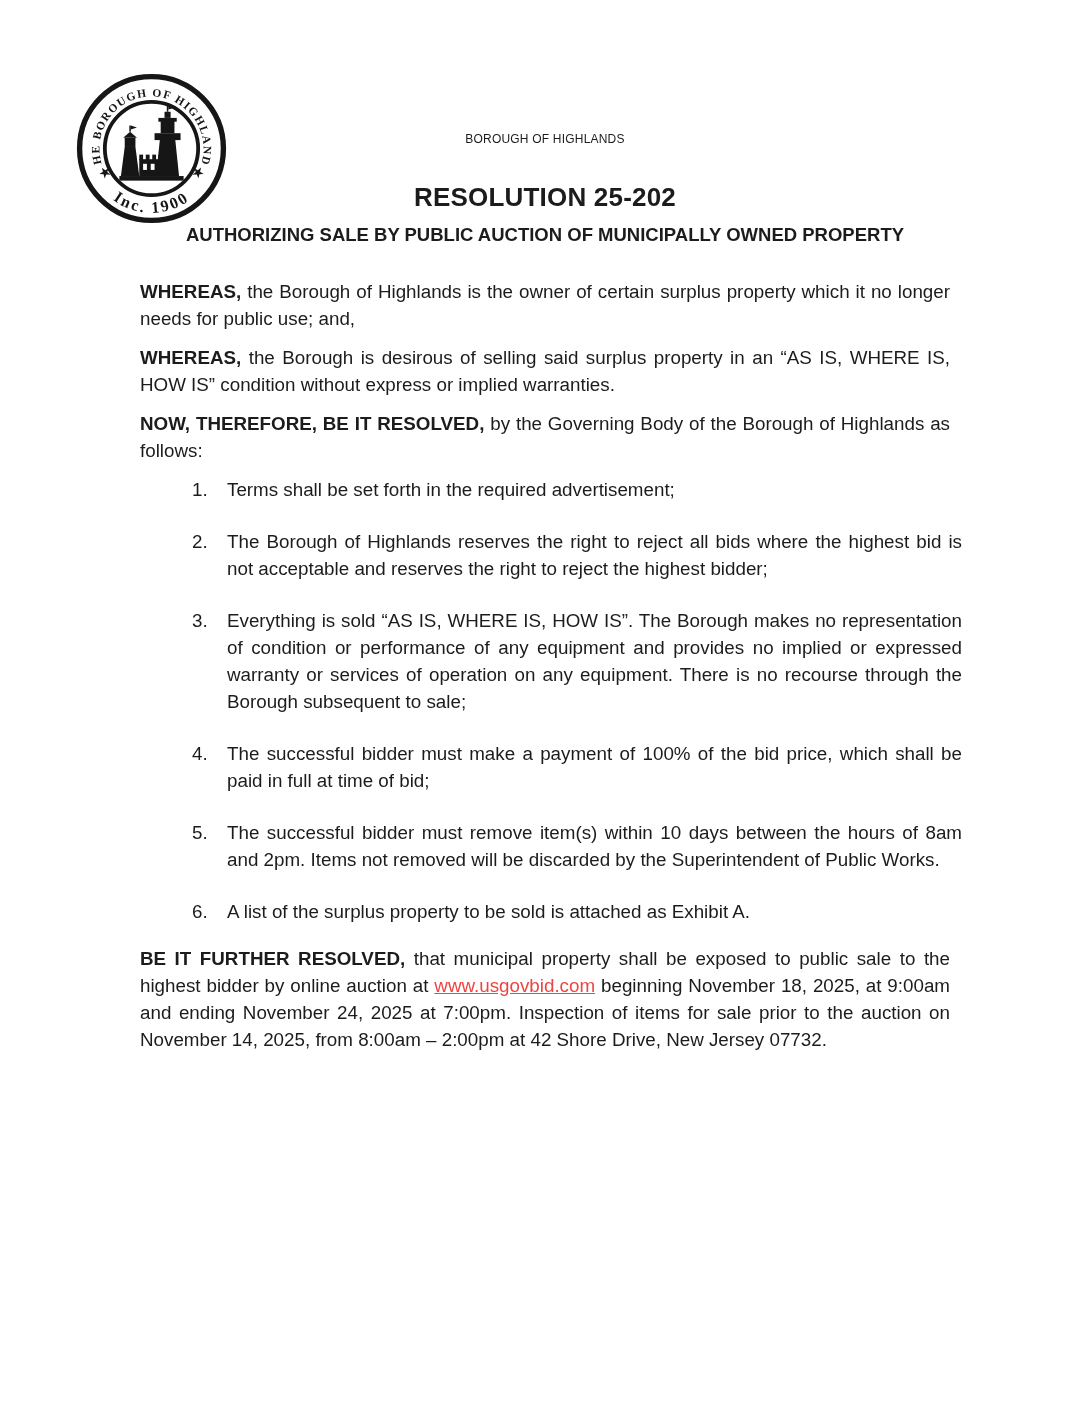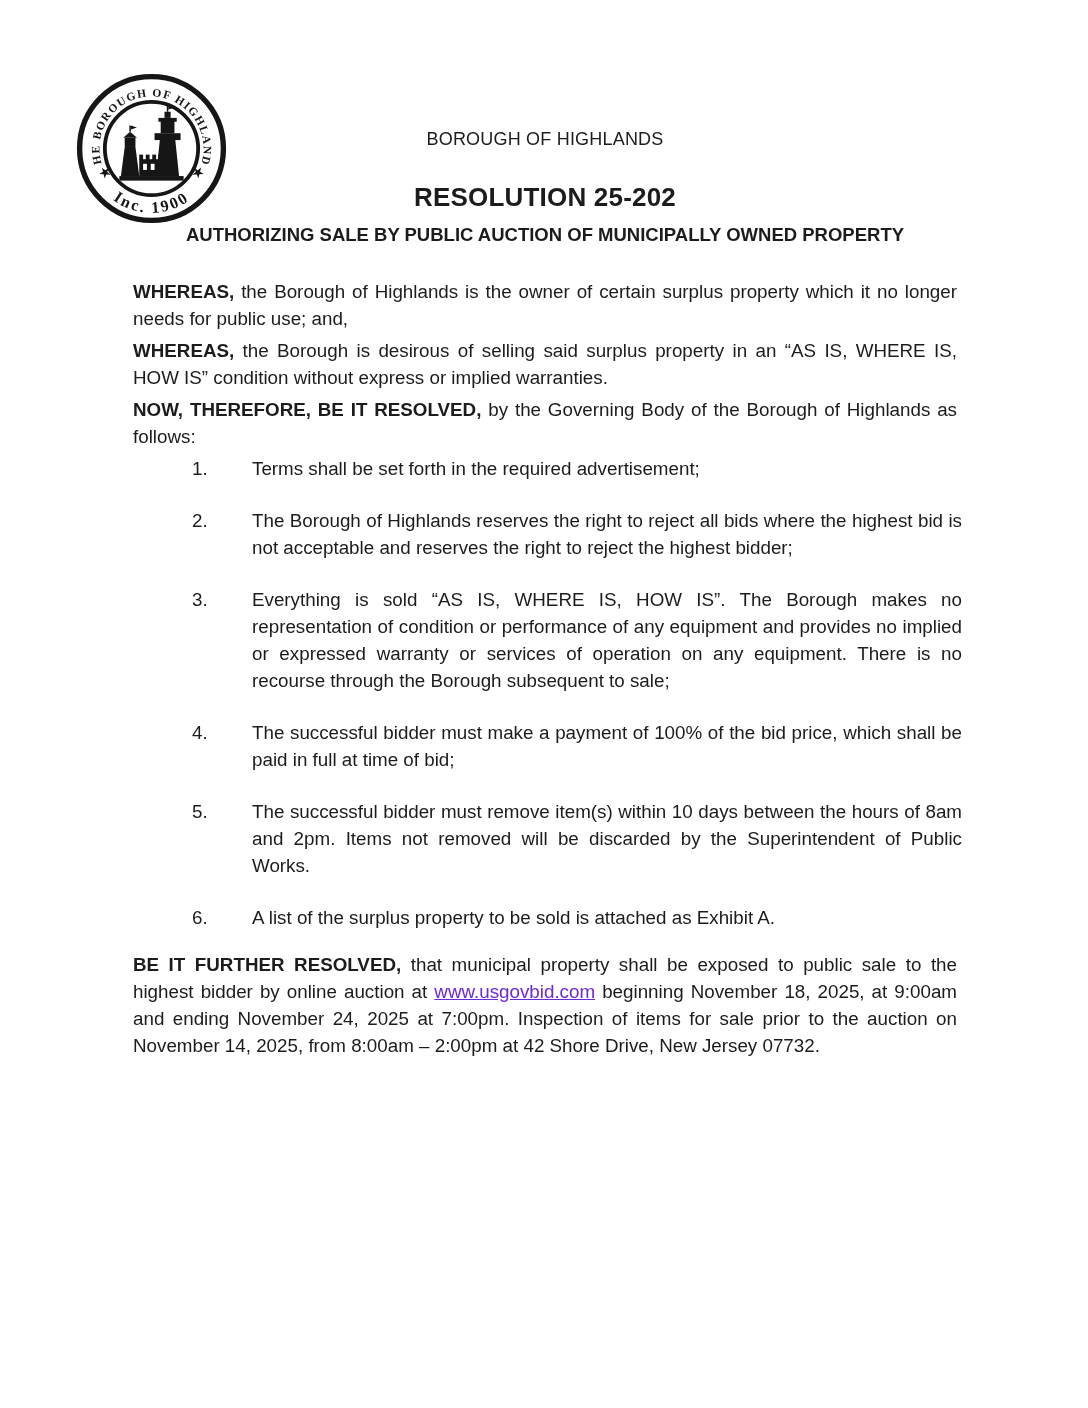--- a/index.html
+++ b/index.html
@@ -17,61 +17,60 @@
     overflow: hidden;
   }
   .seal {
     position: absolute;
     left: 75px; top: 72px;
     width: 153px; height: 153px;
   }
   .seal svg { width: 100%; height: 100%; display: block; }
   .seal text { fill: #161616; }
   .org-block { text-align: center; }
-  .org-line { font-size: 18px; line-height: 27px; letter-spacing: 0.2px; }
+  .org-line { font-size: 12px; line-height: 27px; letter-spacing: 0.2px; }
   .doc-title {
     text-align: center;
     font-size: 26px; font-weight: 700;
     line-height: 40px;
     margin-top: 24px;
     letter-spacing: 0.2px;
   }
   .doc-subtitle {
     text-align: center;
     font-size: 18.5px; font-weight: 700;
     line-height: 26px;
     margin-top: 5px;
   }
   .body-block { margin-top: 30px; }
   p.para {
     font-size: 18.8px;
     line-height: 27px;
     text-align: justify;
-    margin: 5px;
+    margin: 12px;
   }
   p.para .lead { font-weight: 700; }
   .mb26 { margin-bottom: 26px; }
   .mb21 { margin-bottom: 21px; }
   .mb20 { margin-bottom: 20px; }
   .mb0  { margin-bottom: 0; }
   .num-list { margin: 0 0 20px 64px; }
   .num-item { display: flex; margin-bottom: 25px; }
   .num-item:last-child { margin-bottom: 0; }
   .num-item .num {
     flex: 0 0 35px;
     font-size: 18.8px; line-height: 27px;
   }
   .num-item .txt {
     flex: 1;
     font-size: 18.8px; line-height: 27px;
     text-align: justify;
-    margin-left: 25px;
   }
   a.doc-link {
-    color: #6d28d9;
+    color: #ef4444;
     text-decoration: underline;
     cursor: pointer;
   }
 </style>
 </head>
 <body>
 
 <div class="page">
 
   <div class="seal">

